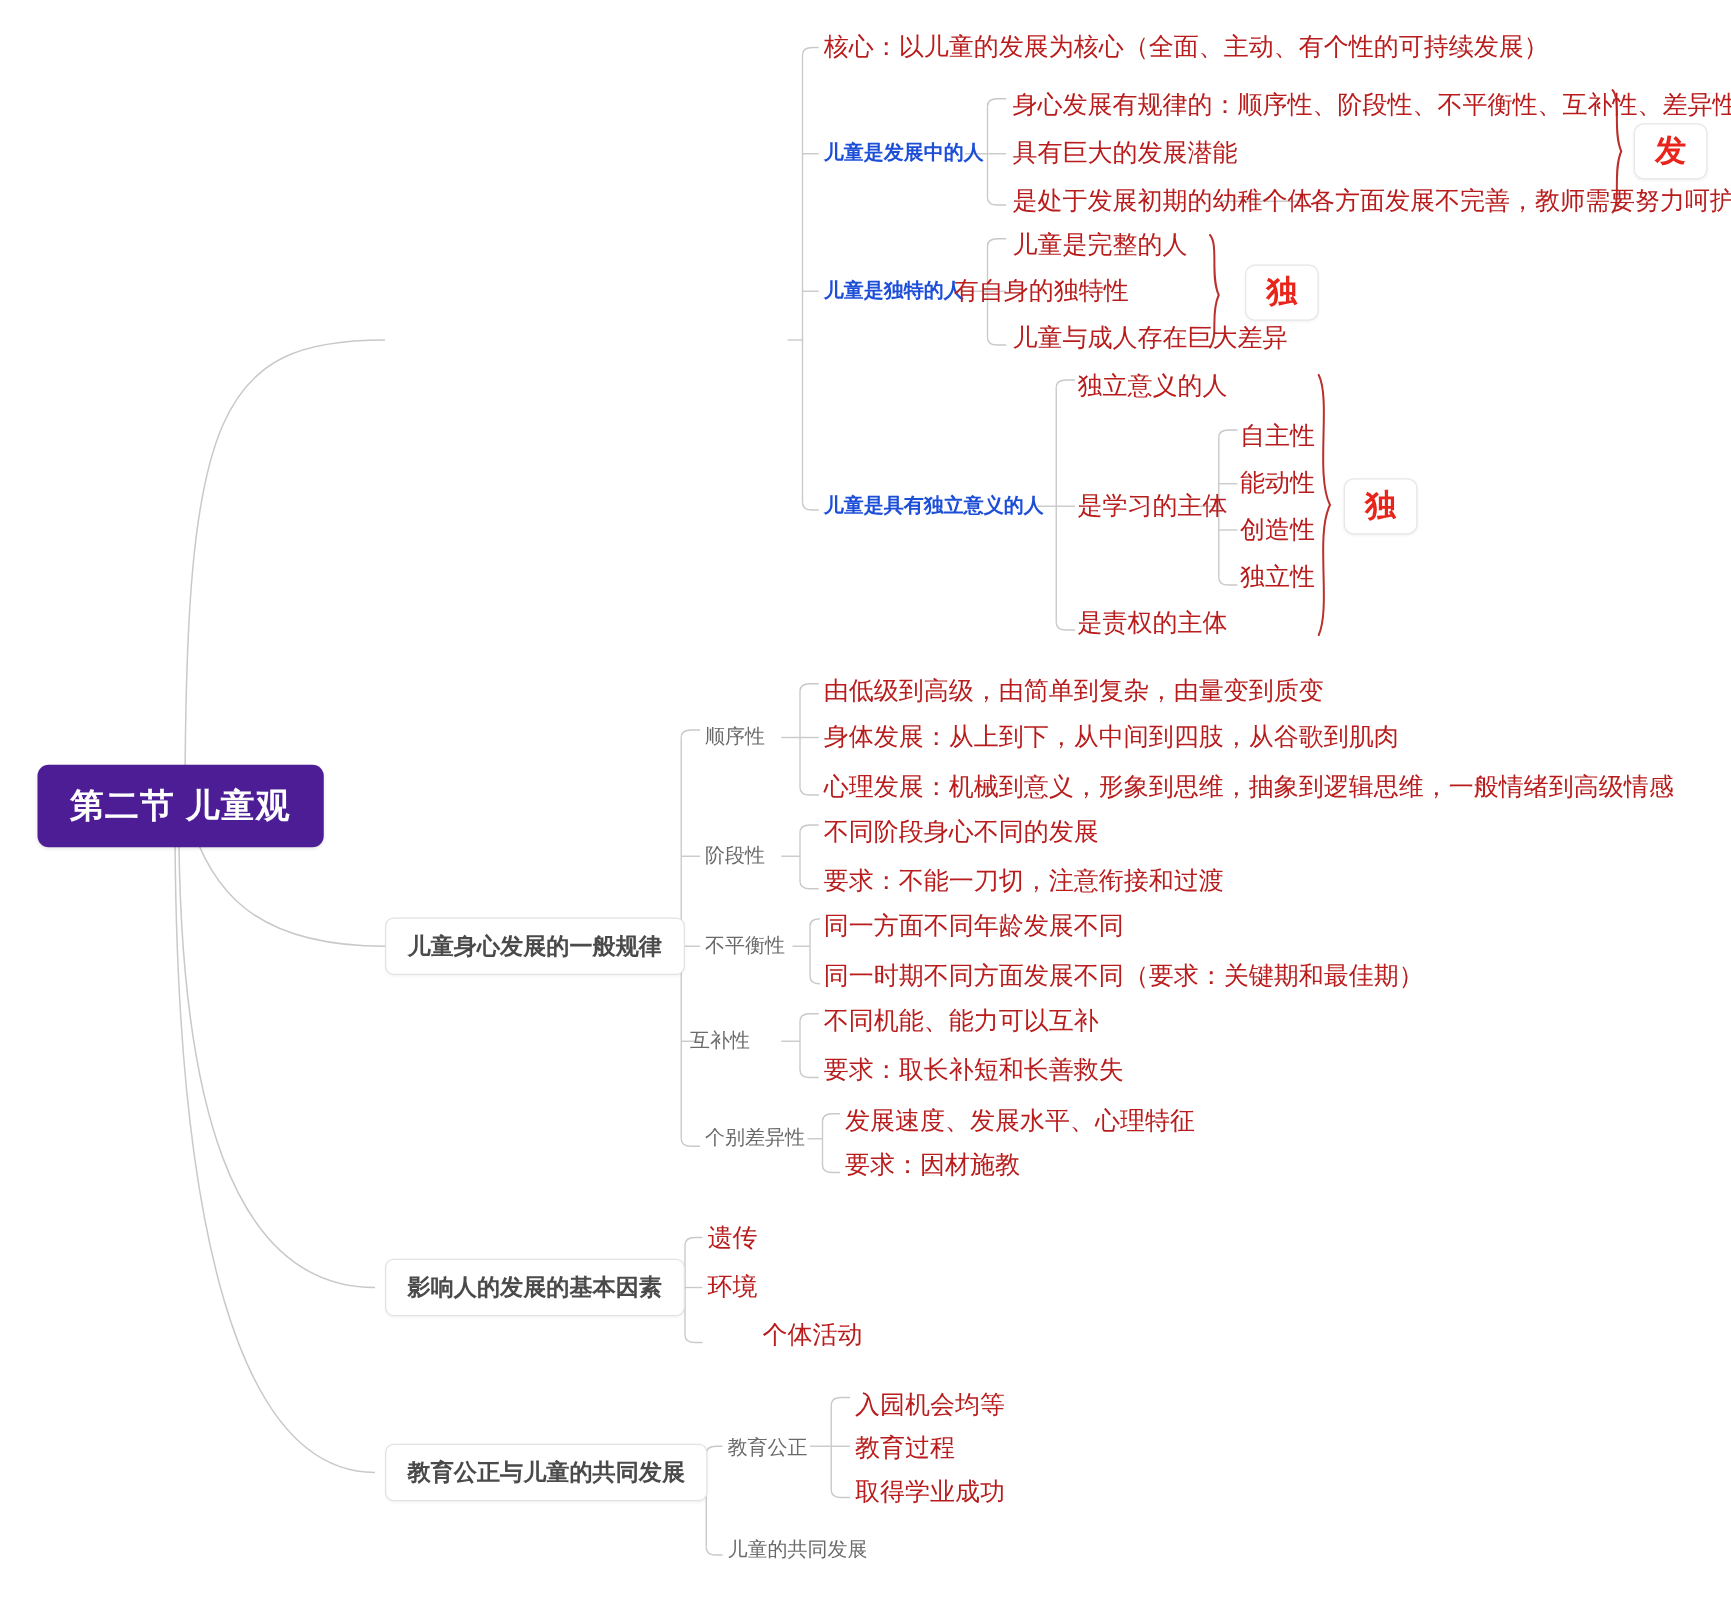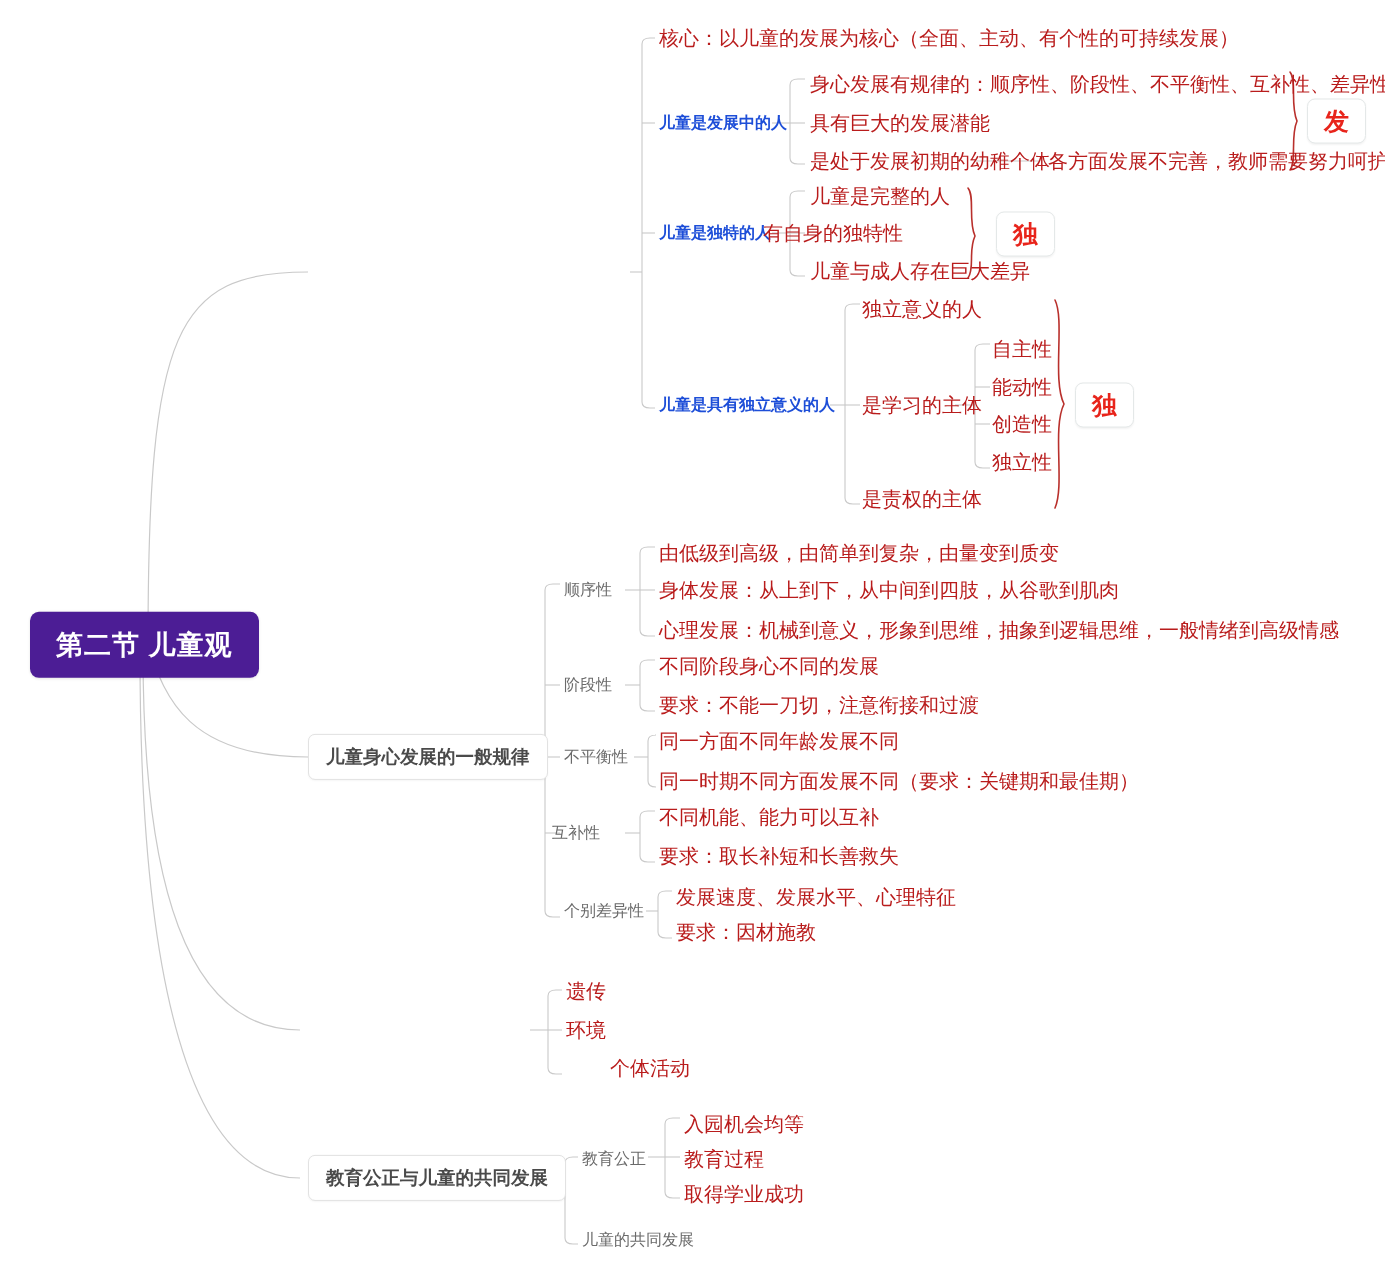--- a/index.html
+++ b/index.html
@@ -248,20 +248,21 @@
   <div class="node sub-node leaf" style="left:659px; top:781px;">同一时期不同方面发展不同（要求：关键期和最佳期）</div>
 
   <div class="node sub-node lvl2" style="left:552px; top:833px;">互补性</div>
   <div class="node sub-node leaf" style="left:659px; top:817px;">不同机能、能力可以互补</div>
   <div class="node sub-node leaf" style="left:659px; top:856px;">要求：取长补短和长善救失</div>
 
   <div class="node sub-node lvl2" style="left:564px; top:911px;">个别差异性</div>
   <div class="node sub-node leaf" style="left:676px; top:897px;">发展速度、发展水平、心理特征</div>
   <div class="node sub-node leaf" style="left:676px; top:932px;">要求：因材施教</div>
 
+  <div class="node branch-node" style="left:308px; top:1030px;">影响人的发展的基本因素</div>
   <div class="node sub-node leaf" style="left:566px; top:991px;">遗传</div>
   <div class="node sub-node leaf" style="left:566px; top:1030px;">环境</div>
   <div class="node sub-node leaf" style="left:566px; top:1068px;margin-left:44px;">个体活动</div>
 
   <div class="node branch-node" style="left:308px; top:1178px;">教育公正与儿童的共同发展</div>
   <div class="node sub-node lvl2" style="left:582px; top:1159px;">教育公正</div>
   <div class="node sub-node leaf" style="left:684px; top:1124px;">入园机会均等</div>
   <div class="node sub-node leaf" style="left:684px; top:1159px;">教育过程</div>
   <div class="node sub-node leaf" style="left:684px; top:1194px;">取得学业成功</div>
   <div class="node sub-node lvl2" style="left:582px; top:1240px;">儿童的共同发展</div>

